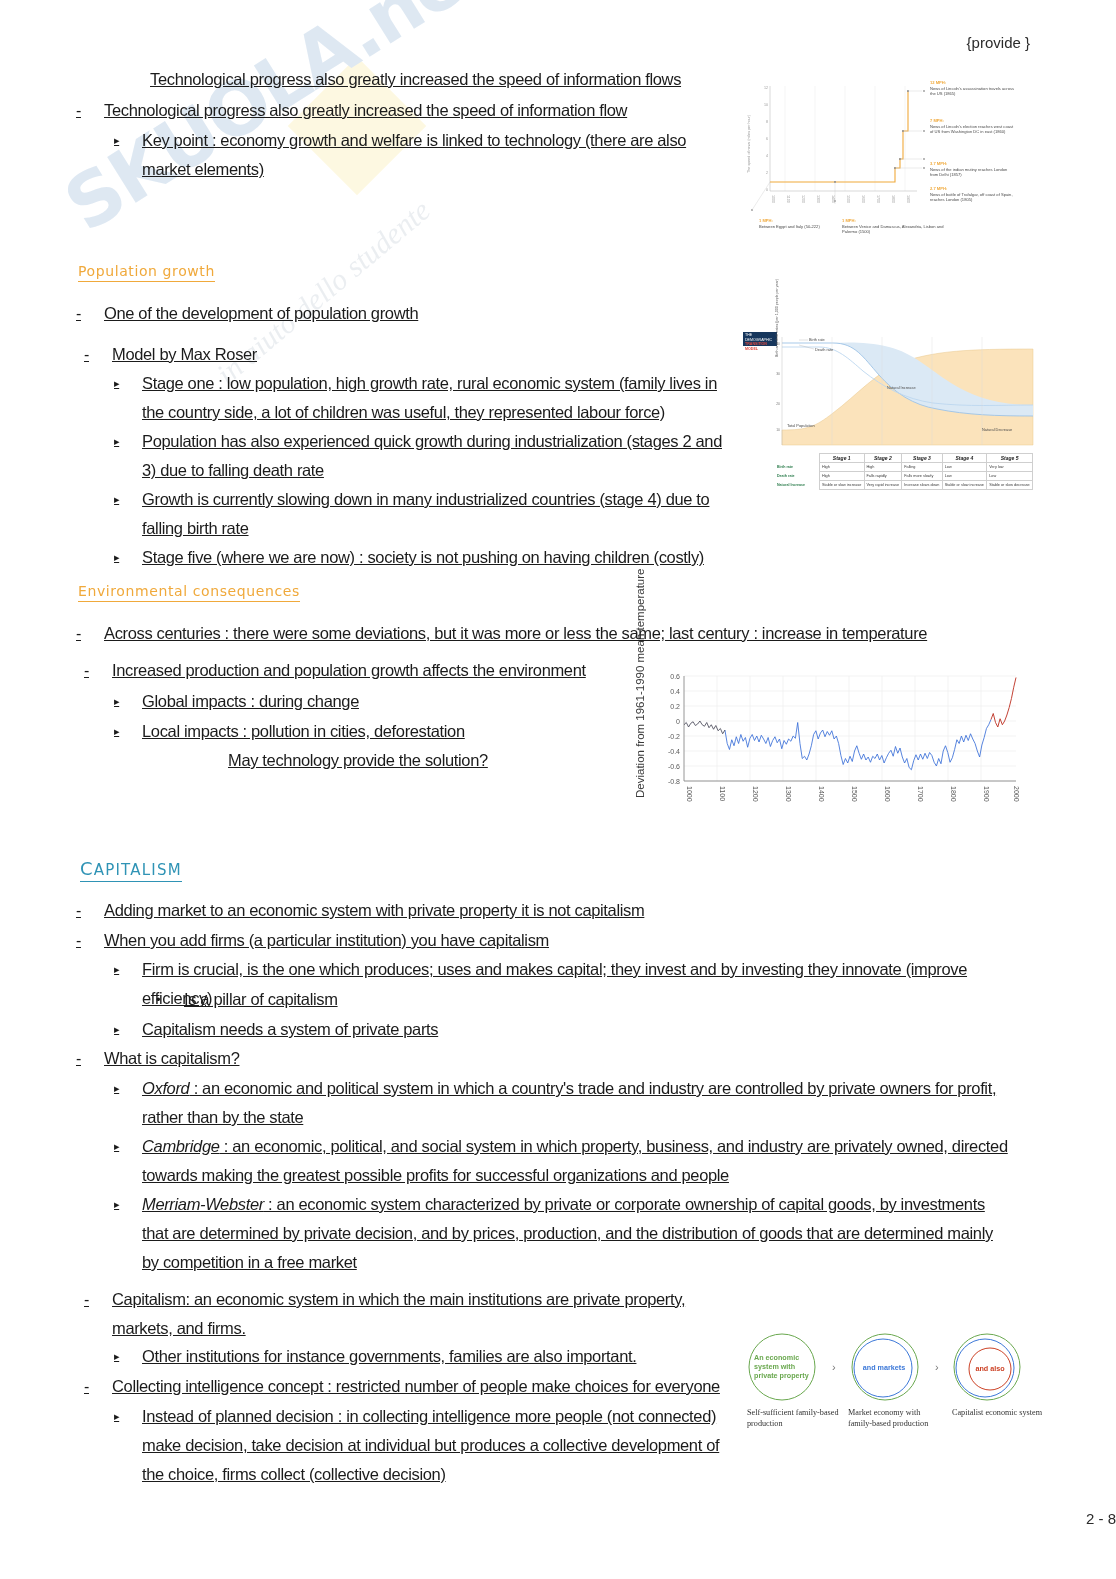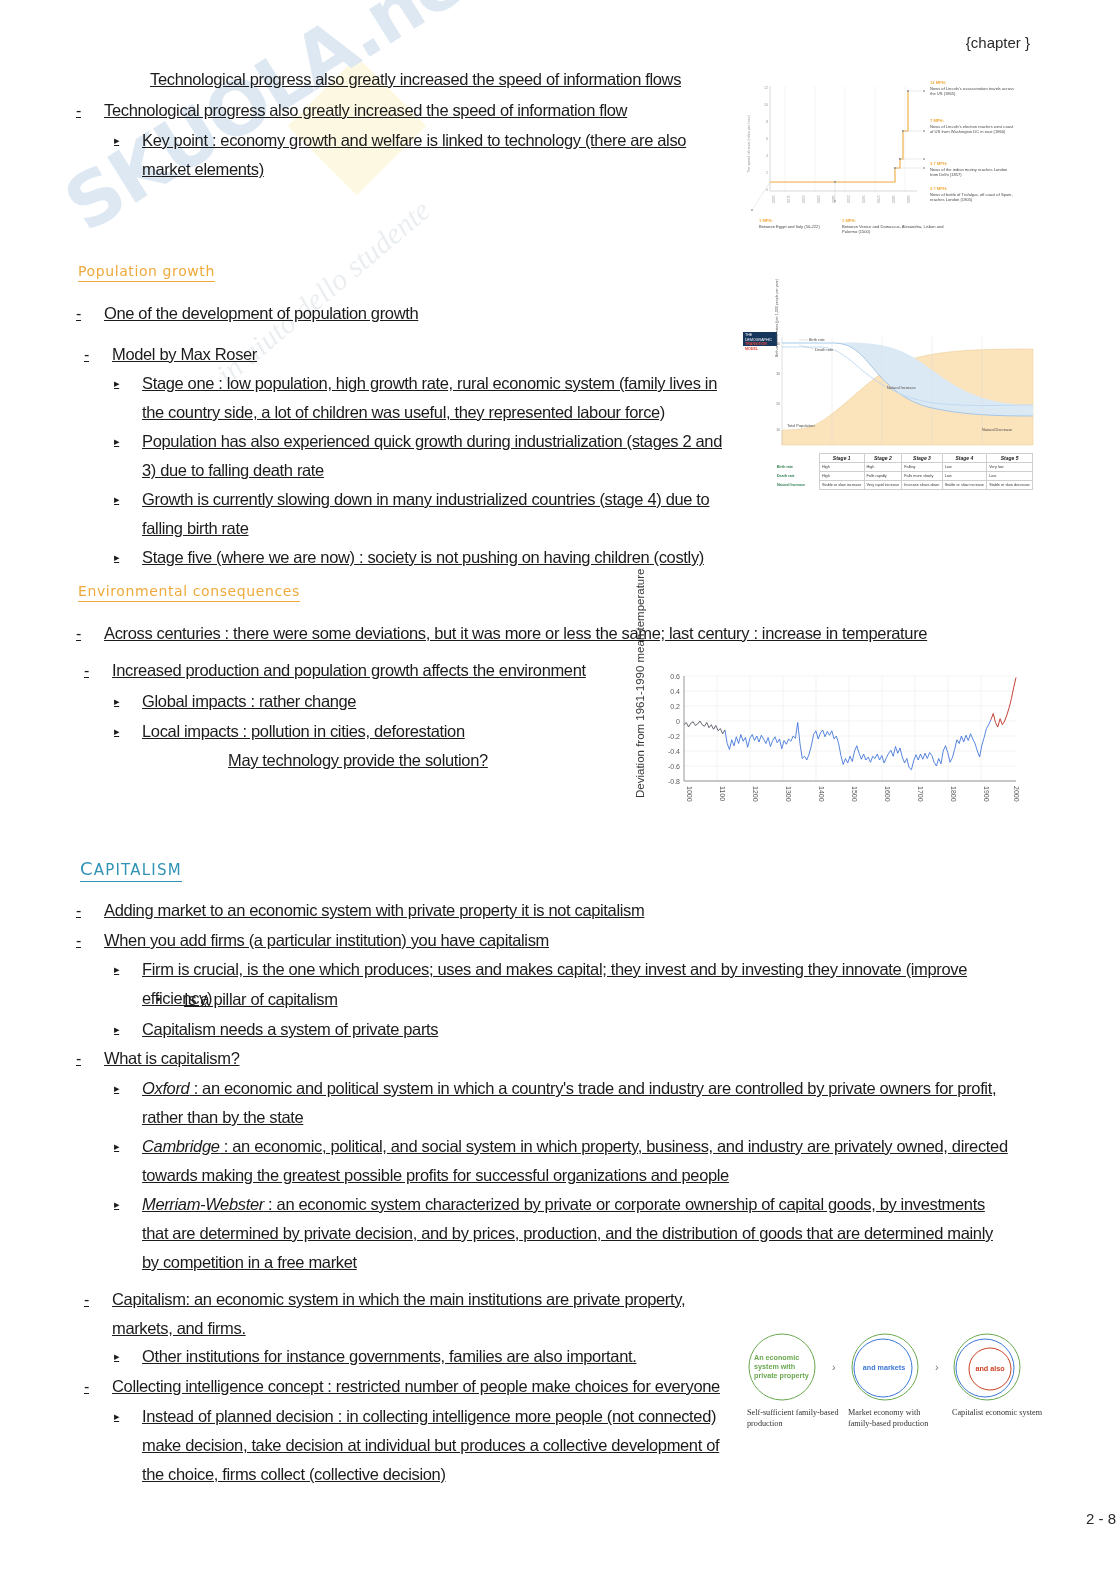--- a/index.html
+++ b/index.html
@@ -303,21 +303,21 @@
 <body>
 
 <div class="page">
 
   <div class="watermark">
     <div class="wm-diamond"></div>
     <div class="wm-word">SKUOLA.net</div>
     <div class="wm-sub">in aiuto dello studente</div>
   </div>
 
-  <div class="chapter-marker">{chapter }</div>
+  <div class="chapter-marker">{provide }</div>
 
   <div class="content">
 
     <div class="txt centered-line">Technological progress also greatly increased the speed of information flows</div>
 
     <div class="txt lvl1" style="top:96px; width:640px;">
       <div class="bullet-row">
         <span class="bullet-mark dash">-</span>
         <span class="bullet-body">Technological progress also greatly increased the speed of information flow</span>
       </div>
@@ -386,21 +386,21 @@
     <div class="txt" style="left:84px; top:656px; width:520px;">
       <div class="bullet-row">
         <span class="bullet-mark dash">-</span>
         <span class="bullet-body">Increased production and population growth affects the environment</span>
       </div>
     </div>
 
     <div class="txt lvl2" style="top:687px; width:500px;">
       <div class="bullet-row">
         <span class="bullet-mark tri">▸</span>
-        <span class="bullet-body">Global impacts : rather change</span>
+        <span class="bullet-body">Global impacts : during change</span>
       </div>
     </div>
 
     <div class="txt lvl2" style="top:717px; width:500px;">
       <div class="bullet-row">
         <span class="bullet-mark tri">▸</span>
         <span class="bullet-body">Local impacts : pollution in cities, deforestation</span>
       </div>
     </div>
 

